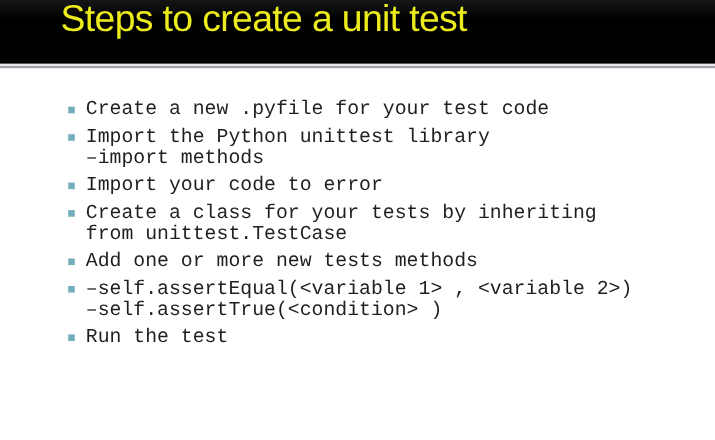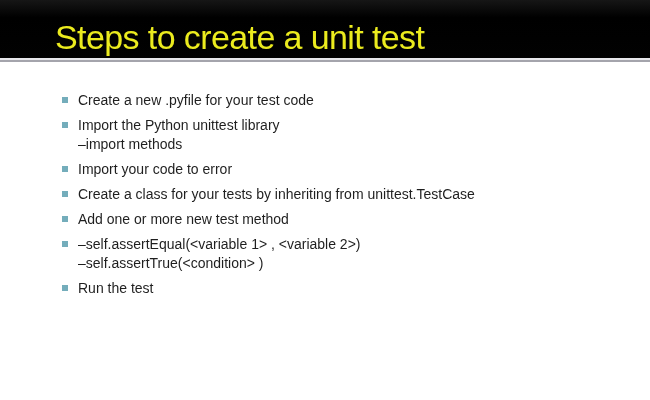--- a/index.html
+++ b/index.html
@@ -10,21 +10,21 @@
   .slide {
     position: relative;
     width: 650px; height: 400px;
     background: #ffffff;
     overflow: hidden;
   }
   .titlebar {
     height: 58px;
     background: linear-gradient(#161616, #000 30%, #020202);
     display: flex;
-    align-items: flex-end;
+    align-items: flex-start;
     box-sizing: border-box;
     padding: 0 0 2px 55px;
   }
   .title {
     margin: 0;
     font-family: "Liberation Sans", sans-serif;
     font-weight: 400;
     font-size: 34px;
     line-height: 1.05;
     letter-spacing: -0.6px;
@@ -41,22 +41,22 @@
     padding-left: 16px;
     box-sizing: content-box;
   }
   .marker {
     position: absolute;
     left: 0; top: 6px;
     width: 6px; height: 6px;
     background: var(--bullet-color, #74adbb);
   }
   .main-line, .sub-line {
-    font-family: Liberation Sans, sans-serif;
-    font-size: 14px;
+    font-family: Liberation Mono, monospace;
+    font-size: 18px;
     line-height: 19px;
     color: var(--body-color, #1f1f1f);
   }
 </style>
 </head>
 <body>
 
 <div class="slide">
   <header class="titlebar">
     <h1 class="title">Steps to create a unit test</h1>
@@ -86,21 +86,21 @@
         </li>
         <li class="bullet-item">
           <span class="marker"></span>
           <div class="btext">
             <div class="main-line">Create a class for your tests by inheriting from unittest.TestCase</div>
           </div>
         </li>
         <li class="bullet-item">
           <span class="marker"></span>
           <div class="btext">
-            <div class="main-line">Add one or more new test method</div>
+            <div class="main-line">Add one or more new tests methods</div>
           </div>
         </li>
         <li class="bullet-item">
           <span class="marker"></span>
           <div class="btext">
             <div class="sub-line">–self.assertEqual(&lt;variable 1&gt; , &lt;variable 2&gt;)</div>
             <div class="sub-line">–self.assertTrue(&lt;condition&gt; )</div>
           </div>
         </li>
         <li class="bullet-item">

